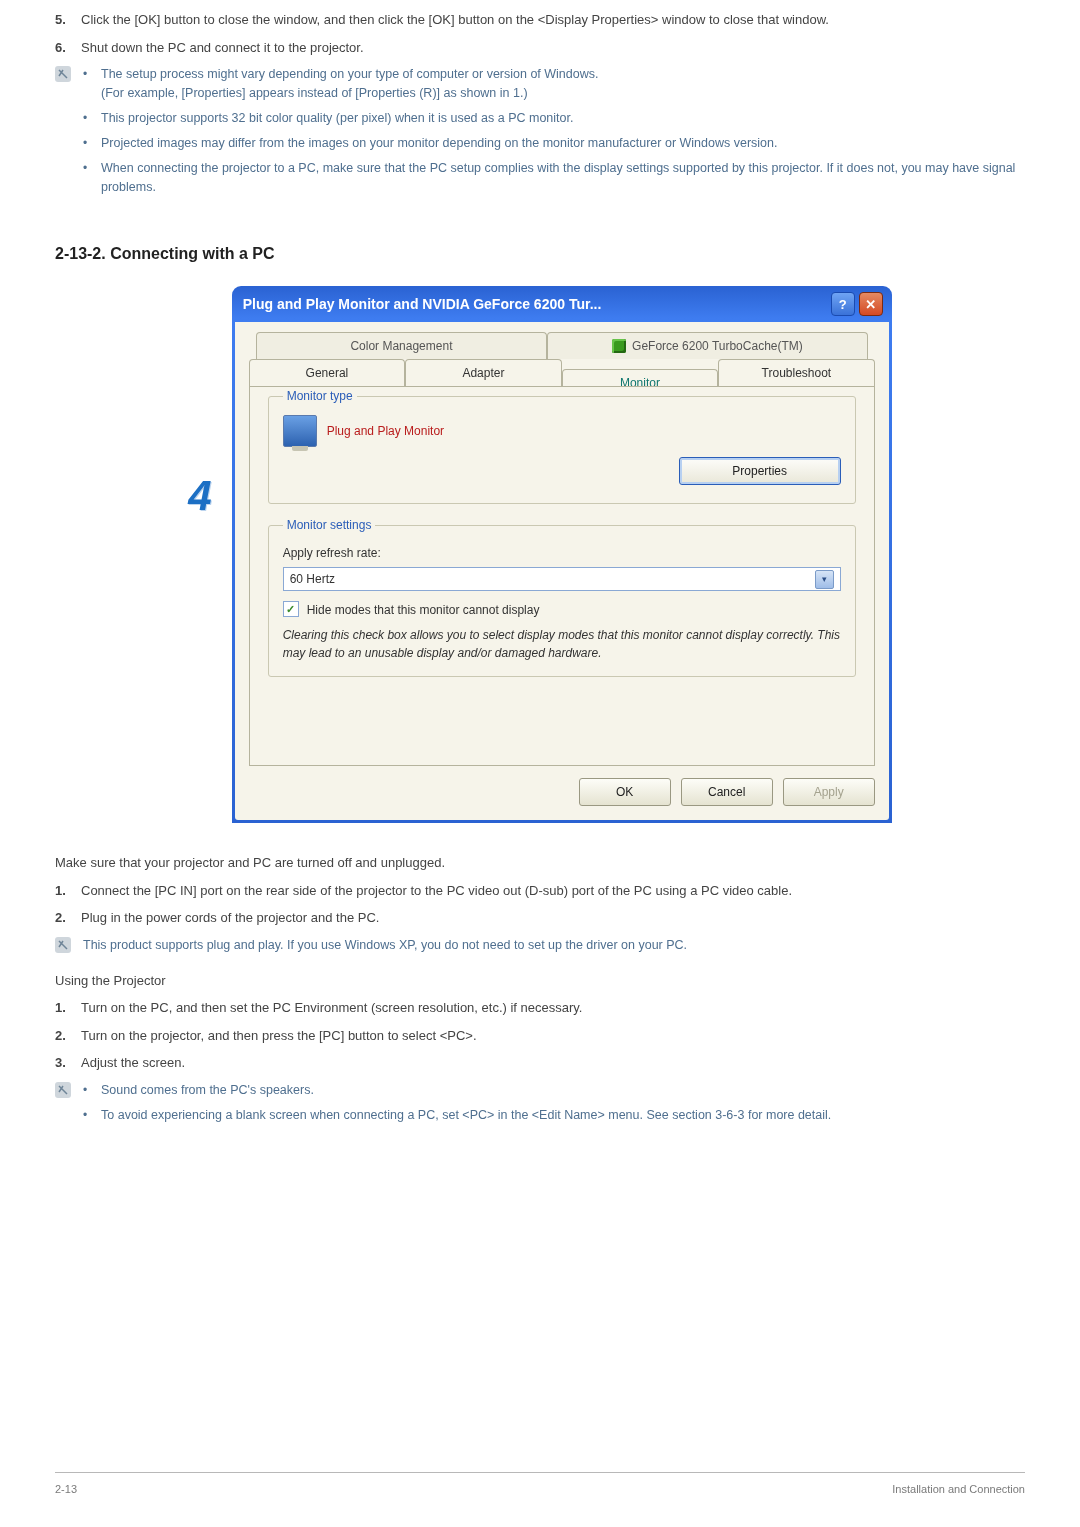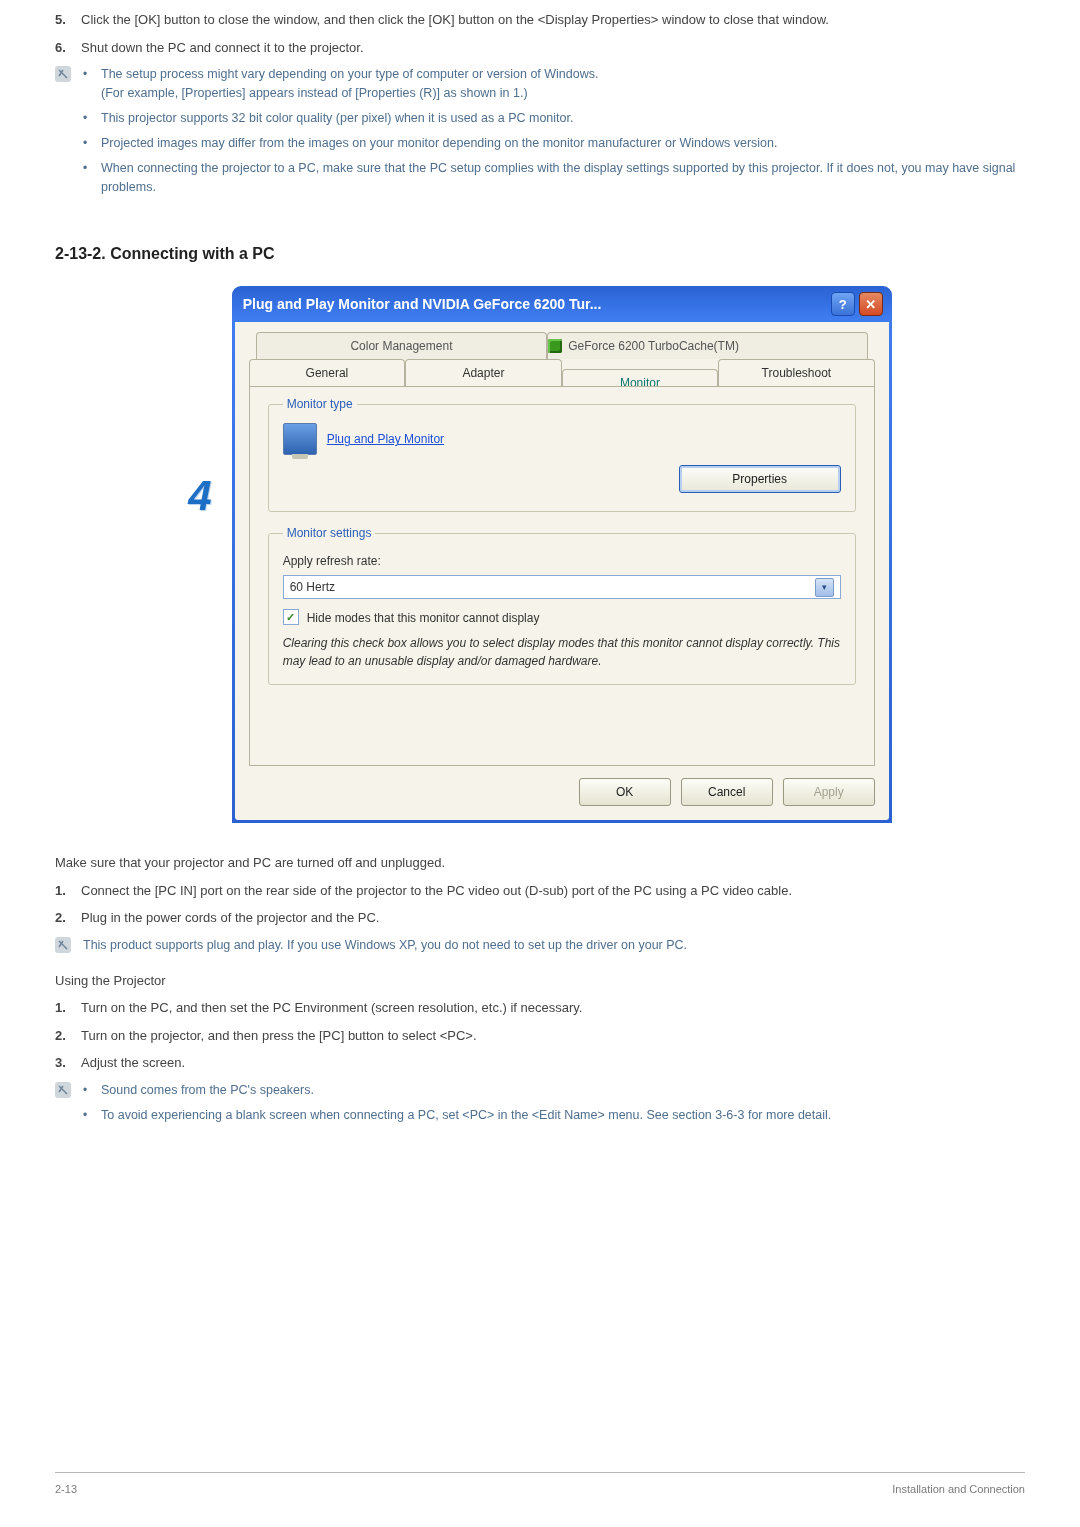--- a/index.html
+++ b/index.html
@@ -139,31 +139,31 @@
   .xp-tab.dim { color:#555; background:#f0eee2;}
   .xp-tabs-row1 .xp-tab:first-child { margin-left:7px;}
   .xp-tabs-row1 .xp-tab:last-child { margin-right:7px;}
   .xp-tab-active {
     background:#f6f4ea;
     position:relative;
     top:10px;
     color:#0f766e;
   }
   .xp-tabs-row1 .geforce {
-    display:flex; align-items:center; gap:6px;
+    display:flex; align-items:center; justify-content:center; gap:6px;
   }
   .xp-nv-icon {
     width:14px; height:14px; background:#3a9a1e; border-radius:2px;
     box-shadow: inset 2px 2px 0 #68c44a, inset -2px -2px 0 #246812;
   }
   .xp-tab-content {
     border:1px solid #b5b39d;
     border-top:1px solid #b5b39d;
     background:#f6f4ea;
-    padding: 8px 16px 12px 16px;
+    padding: 0 16px 12px 16px;
     min-height: 380px;
     box-sizing:border-box;
     position:relative;
   }
   .xp-fieldset {
     border:1px solid #cac8b2;
     border-radius:3px;
     padding:10px 14px 14px 14px;
     margin-bottom:12px;
   }
@@ -175,21 +175,21 @@
     width:32px; height:30px;
     background: linear-gradient(#6aa0e4,#2d62b0);
     border:1px solid #5a7aad;
     border-radius:2px;
     position:relative;
   }
   .xp-monicon:after {
     content:""; position:absolute; left:8px; right:8px; bottom:-5px; height:5px;
     background:#c7c5b3; border-radius:0 0 2px 2px;
   }
-  .xp-moniname { font-size:12px; color:#1d4ed8;text-decoration:underline; }
+  .xp-moniname { font-size:12px; color:#b91c1c; }
   .xp-prop-btn {
     margin-top:10px;
     float:right;
     width:160px; height:26px;
     background: linear-gradient(#fdfdfa,#e9e7d8);
     border:1px solid #2a5db8;
     border-radius:3px;
     box-shadow: 0 0 0 2px #b7d0f1 inset;
     font-size:12px; color:#222;
     display:flex; align-items:center; justify-content:center;

